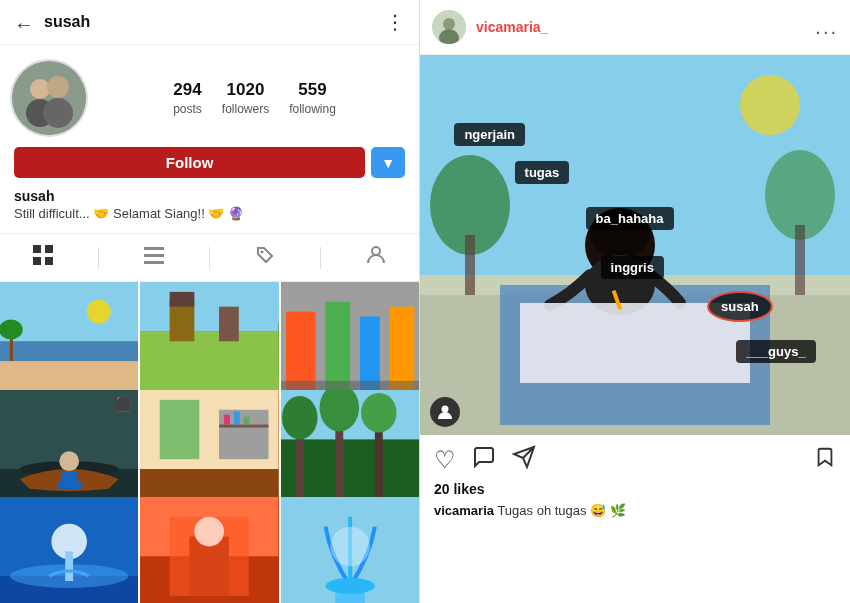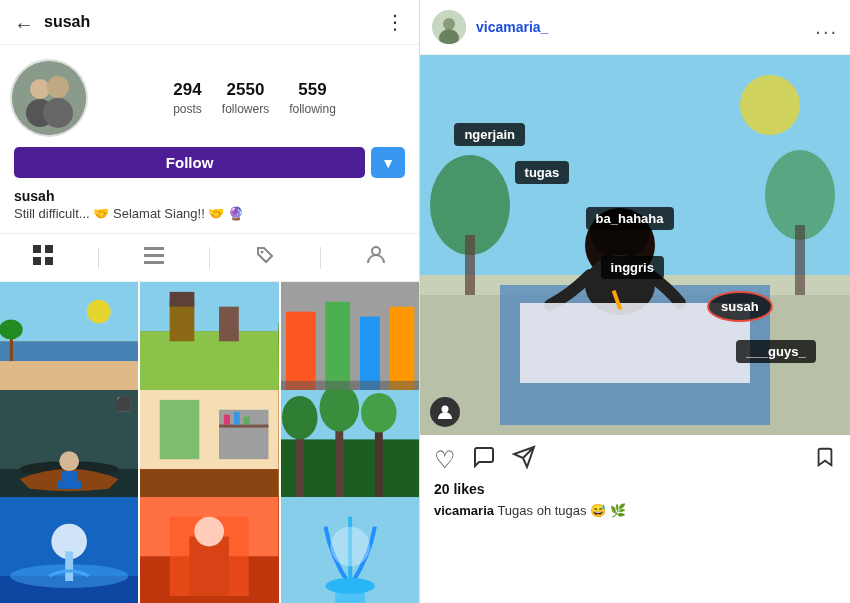--- a/index.html
+++ b/index.html
@@ -102,21 +102,21 @@
     }
 
     .follow-row {
       display: flex;
       padding: 0 14px 10px 14px;
       gap: 6px;
     }
 
     .follow-btn {
       flex: 1;
-      background: #4c1d95;
+      background: #b91c1c;
       color: #fff;
       border: none;
       border-radius: 5px;
       padding: 7px 12px;
       font-size: 15px;
       font-weight: 600;
       cursor: pointer;
     }
 
     .dropdown-btn {
@@ -231,21 +231,21 @@
       display: flex;
       align-items: center;
       justify-content: center;
       font-size: 16px;
     }
 
     .post-username {
       flex: 1;
       font-size: 14px;
       font-weight: 700;
-      color: #1d4ed8;
+      color: #ef4444;
     }
 
     .post-more {
       font-size: 20px;
       color: #555;
       letter-spacing: 2px;
     }
 
     .post-image-container {
       flex: 1;
@@ -370,21 +370,21 @@
         </svg>
       </div>
     </div>
 
     <div class="stats-row">
       <div class="stat-item">
         <span class="stat-number">294</span>
         <span class="stat-label">posts</span>
       </div>
       <div class="stat-item">
-        <span class="stat-number">2550</span>
+        <span class="stat-number">1020</span>
         <span class="stat-label">followers</span>
       </div>
       <div class="stat-item">
         <span class="stat-number">559</span>
         <span class="stat-label">following</span>
       </div>
     </div>
   </div>
 
   <div class="follow-row">

